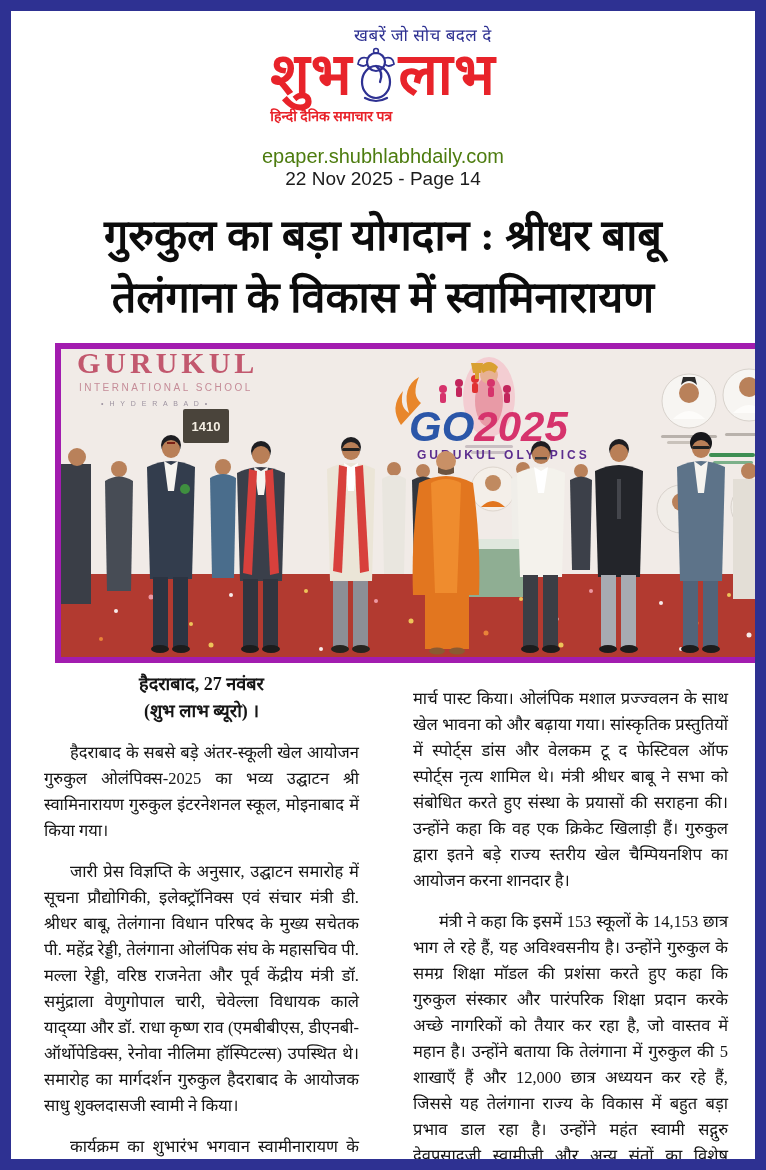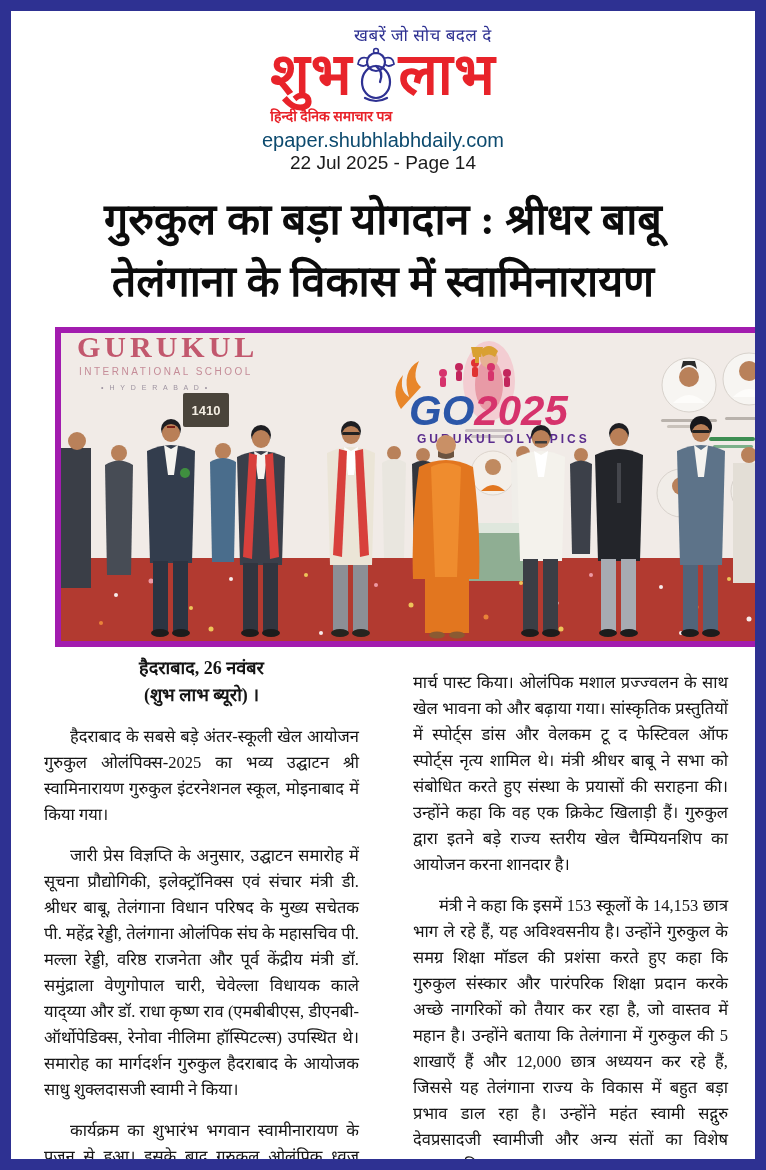--- a/index.html
+++ b/index.html
@@ -18,21 +18,21 @@
   .slogan{
     color:#2e3192;font-weight:normal;font-size:17px;
     text-align:right;padding-right:4px;letter-spacing:.5px;
   }
   .title-row{display:flex;align-items:center;justify-content:center;gap:0;line-height:1;}
   .title-word{color:#e8232a;font-size:58px;font-weight:bold;letter-spacing:1px;}
   .ganesha{width:46px;height:58px;flex:0 0 auto;}
   .subtitle{color:#e8232a;font-weight:bold;font-size:14px;text-align:left;margin-top:2px;}
   .site-url{
     text-align:center;font-family:"Liberation Sans",sans-serif;
-    font-size:20px;color:#0c4a6e;margin-top:4px;line-height:1.15;
+    font-size:20px;color:#4d7c0f;margin-top:20px;line-height:1.15;
   }
   .date-line{
     text-align:center;font-family:"Liberation Sans",sans-serif;
     font-size:19px;color:#1b1b1b;line-height:1.2;
   }
   
   .headline{margin-top:14px;text-align:center;font-weight:bold;color:#0c0c0c;}
   .headline .hl-line{font-size:43px;line-height:62px;white-space:nowrap;}
   
   .photo-frame{
@@ -66,21 +66,21 @@
         <path d="M12 52 q11 6 22 0" fill="none" stroke="#2e3192" stroke-width="2.2" stroke-linecap="round"></path>
         <circle cx="23" cy="5" r="2.4" fill="none" stroke="#2e3192" stroke-width="1.5"></circle>
       </svg>
       <span class="title-word">लाभ</span>
     </div>
     <div class="subtitle">हिन्दी दैनिक समाचार पत्र</div>
   </div>
 </div>
 
 <div class="site-url">epaper.shubhlabhdaily.com</div>
-<div class="date-line">22 Jul 2025 - Page 14</div>
+<div class="date-line">22 Nov 2025 - Page 14</div>
 
 <div class="headline">
   <div class="hl-line">गुरुकुल का बड़ा योगदान : श्रीधर बाबू</div>
   <div class="hl-line">तेलंगाना के विकास में स्वामिनारायण</div>
 </div>
 
 <div class="photo-frame">
   <svg width="698" height="308" viewBox="0 0 698 308">
 
     <rect x="0" y="0" width="698" height="240" fill="#eee9e3"></rect>
@@ -300,21 +300,21 @@
       <rect x="622" y="232" width="15" height="66" fill="#51647a"></rect>
         <rect x="642" y="232" width="15" height="66" fill="#51647a"></rect>
       <ellipse cx="629" cy="300" rx="9" ry="4" fill="#1c1c1c"></ellipse>
         <ellipse cx="650" cy="300" rx="9" ry="4" fill="#1c1c1c"></ellipse>
     </g>
   </svg>
 </div>
 
 <div class="article">
   <div class="col">
-    <div class="dateline">हैदराबाद, 26 नवंबर</div>
+    <div class="dateline">हैदराबाद, 27 नवंबर</div>
     <div class="byline">(शुभ लाभ ब्यूरो) ।</div>
     <p class="para">हैदराबाद के सबसे बड़े अंतर-स्कूली खेल आयोजन गुरुकुल ओलंपिक्स-2025 का भव्य उद्घाटन श्री स्वामिनारायण गुरुकुल इंटरनेशनल स्कूल, मोइनाबाद में किया गया।</p>
     <p class="para">जारी प्रेस विज्ञप्ति के अनुसार, उद्घाटन समारोह में सूचना प्रौद्योगिकी, इलेक्ट्रॉनिक्स एवं संचार मंत्री डी. श्रीधर बाबू, तेलंगाना विधान परिषद के मुख्य सचेतक पी. महेंद्र रेड्डी, तेलंगाना ओलंपिक संघ के महासचिव पी. मल्ला रेड्डी, वरिष्ठ राजनेता और पूर्व केंद्रीय मंत्री डॉ. समुंद्राला वेणुगोपाल चारी, चेवेल्ला विधायक काले याद्य्या और डॉ. राधा कृष्ण राव (एमबीबीएस, डीएनबी-ऑर्थोपेडिक्स, रेनोवा नीलिमा हॉस्पिटल्स) उपस्थित थे। समारोह का मार्गदर्शन गुरुकुल हैदराबाद के आयोजक साधु शुक्लदासजी स्वामी ने किया।</p>
     <p class="para">कार्यक्रम का शुभारंभ भगवान स्वामीनारायण के पूजन से हुआ। इसके बाद गुरुकुल ओलंपिक ध्वज फहराया गया, जिसमें प्रतिभागी स्कूलों के छात्रों ने</p>
   </div>
   <div class="col">
     <p class="para no-indent">मार्च पास्ट किया। ओलंपिक मशाल प्रज्ज्वलन के साथ खेल भावना को और बढ़ाया गया। सांस्कृतिक प्रस्तुतियों में स्पोर्ट्स डांस और वेलकम टू द फेस्टिवल ऑफ स्पोर्ट्स नृत्य शामिल थे। मंत्री श्रीधर बाबू ने सभा को संबोधित करते हुए संस्था के प्रयासों की सराहना की। उन्होंने कहा कि वह एक क्रिकेट खिलाड़ी हैं। गुरुकुल द्वारा इतने बड़े राज्य स्तरीय खेल चैम्पियनशिप का आयोजन करना शानदार है।</p>
     <p class="para">मंत्री ने कहा कि इसमें 153 स्कूलों के 14,153 छात्र भाग ले रहे हैं, यह अविश्वसनीय है। उन्होंने गुरुकुल के समग्र शिक्षा मॉडल की प्रशंसा करते हुए कहा कि गुरुकुल संस्कार और पारंपरिक शिक्षा प्रदान करके अच्छे नागरिकों को तैयार कर रहा है, जो वास्तव में महान है। उन्होंने बताया कि तेलंगाना में गुरुकुल की 5 शाखाएँ हैं और 12,000 छात्र अध्ययन कर रहे हैं, जिससे यह तेलंगाना राज्य के विकास में बहुत बड़ा प्रभाव डाल रहा है। उन्होंने महंत स्वामी सद्गुरु देवप्रसादजी स्वामीजी और अन्य संतों का विशेष धन्यवाद किया।</p>
   </div>
 </div>

